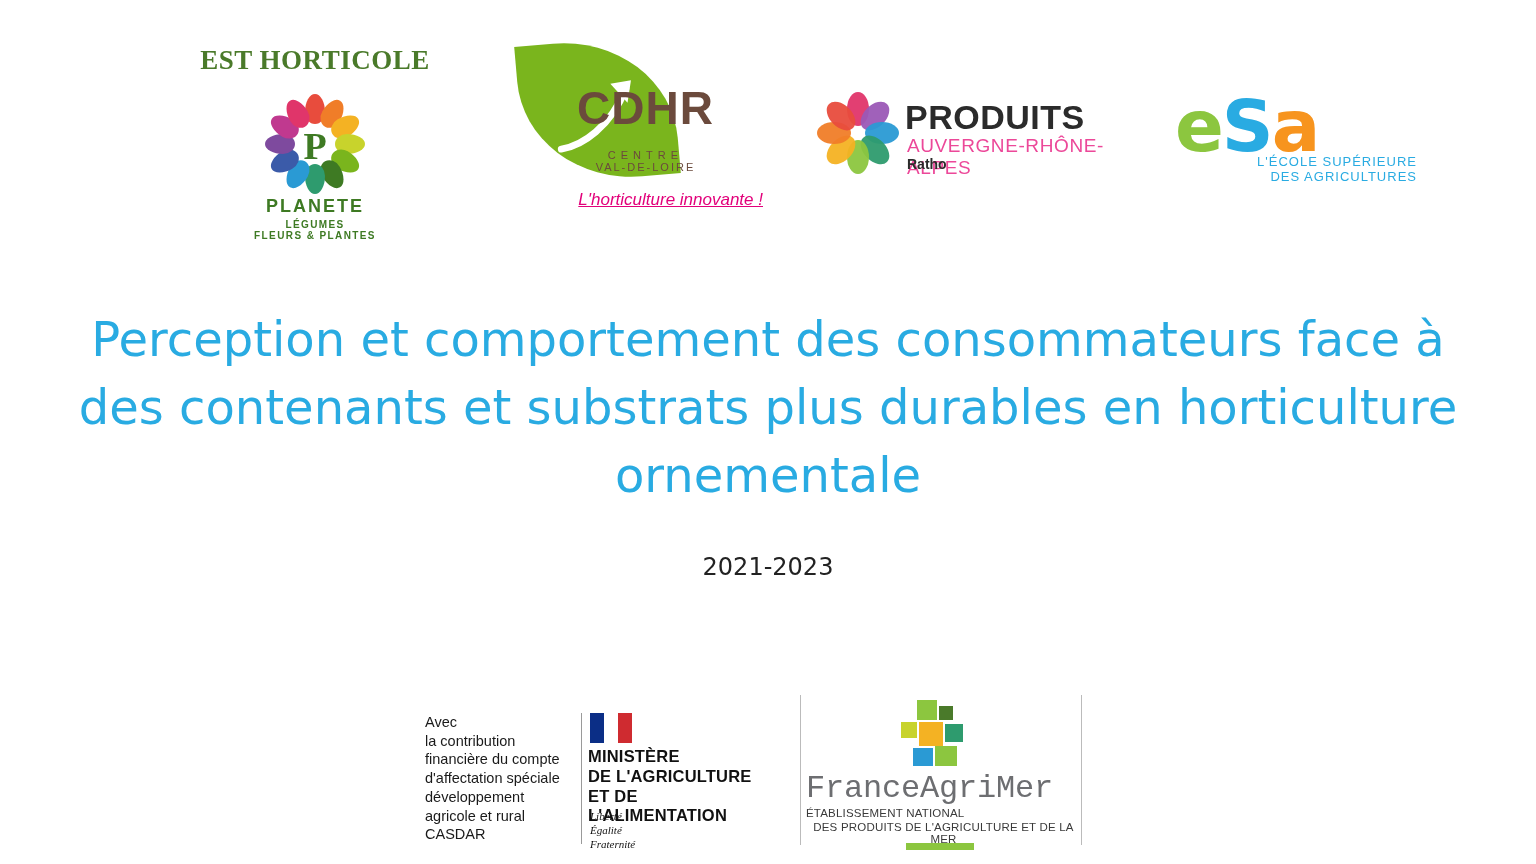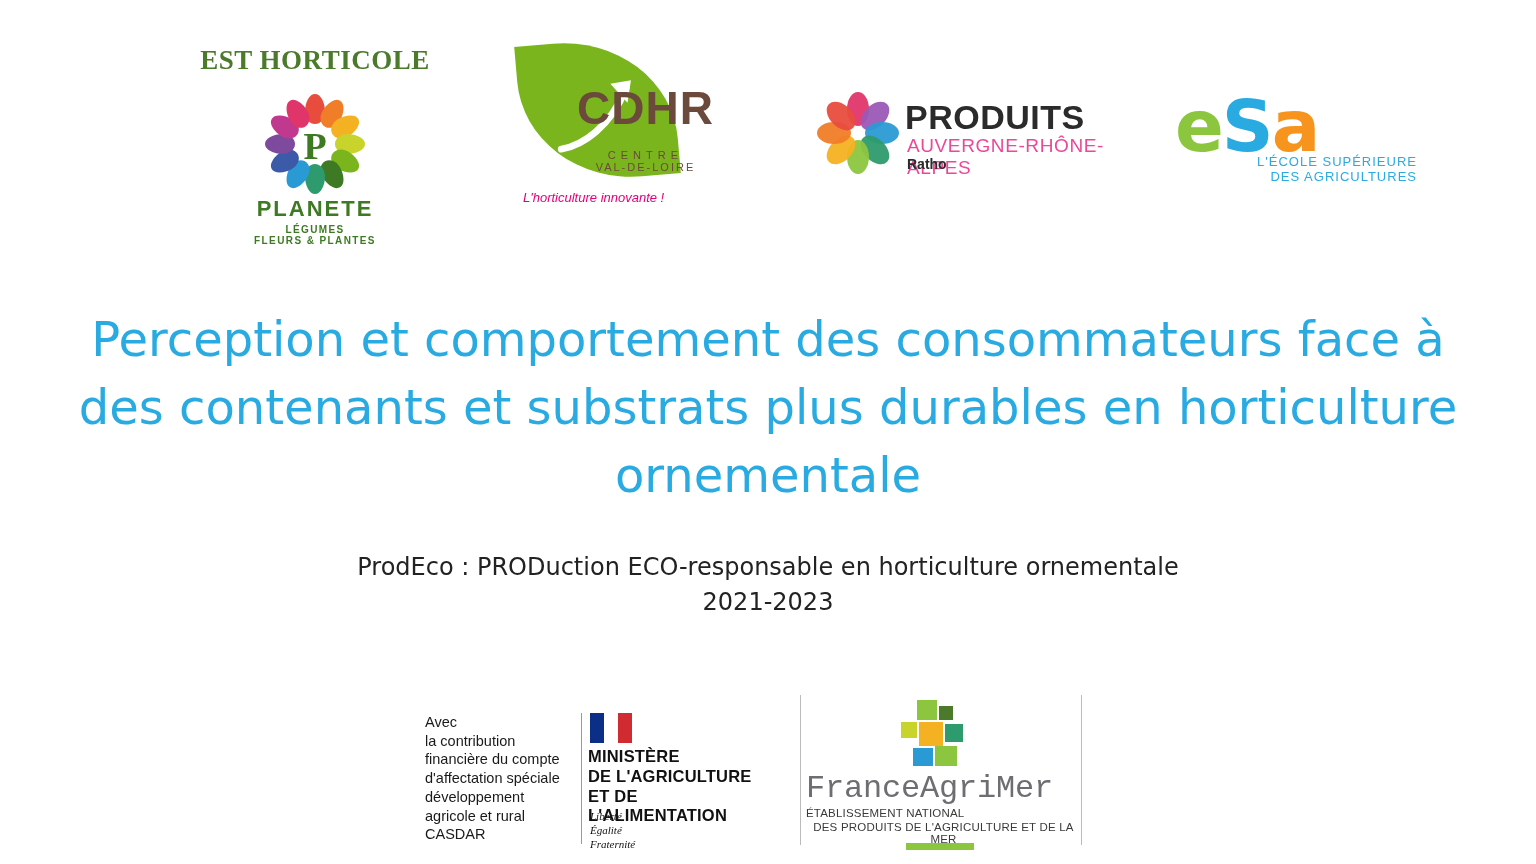--- a/index.html
+++ b/index.html
@@ -65,21 +65,21 @@
     left: 50%;
     top: 30px;
     transform: translateX(-50%);
     font-family: "Liberation Serif", serif;
     font-size: 38px;
     font-weight: bold;
     color: #3e7a23;
   }
   .planete-word {
     margin-top: 2px;
-    font-size: 22px;
+    font-size: 18px;
     font-weight: bold;
     letter-spacing: 2px;
     color: #3e7a23;
   }
   .planete-sub1 {
     font-size: 10px;
     font-weight: bold;
     letter-spacing: 1.4px;
     color: #3e7a23;
     margin-top: 2px;
@@ -140,24 +140,25 @@
     font-size: 11px;
     letter-spacing: 2px;
     color: #6b4a3c;
     text-align: center;
   }
   .cdhr-slogan {
     position: absolute;
     left: 8px;
     top: 160px;
     width: 240px;
-    text-align: left;
-    font-size: 13px;
+    text-align: right;
+    font-size: 17px;
     font-style: italic;
     color: #e2007a;
+    text-decoration: underline;
   }
 
   
   .astredhor-block {
     position: absolute;
     left: 815px;
     top: 70px;
     width: 300px;
     height: 110px;
   }
@@ -445,21 +446,20 @@
       <span class="esa-e">e</span><span class="esa-s">S</span><span class="esa-a">a</span>
     </div>
     <div class="esa-sub1">L'ÉCOLE SUPÉRIEURE</div>
     <div class="esa-sub2">DES AGRICULTURES</div>
   </div>
 </div>
 
 <div class="title">Perception et comportement des consommateurs face à des contenants et substrats plus durables en horticulture ornementale</div>
 
 <div class="subtitle">
-  <div>ProdEco : PRODuction ECO-responsable en horticulture ornementale</div>
   <div>2021-2023</div>
 </div>
 
 <div class="funders">
 
   <div class="casdar">
     <div class="casdar-left">
       <div>Avec</div>
       <div>la contribution</div>
       <div>financière du compte</div>

